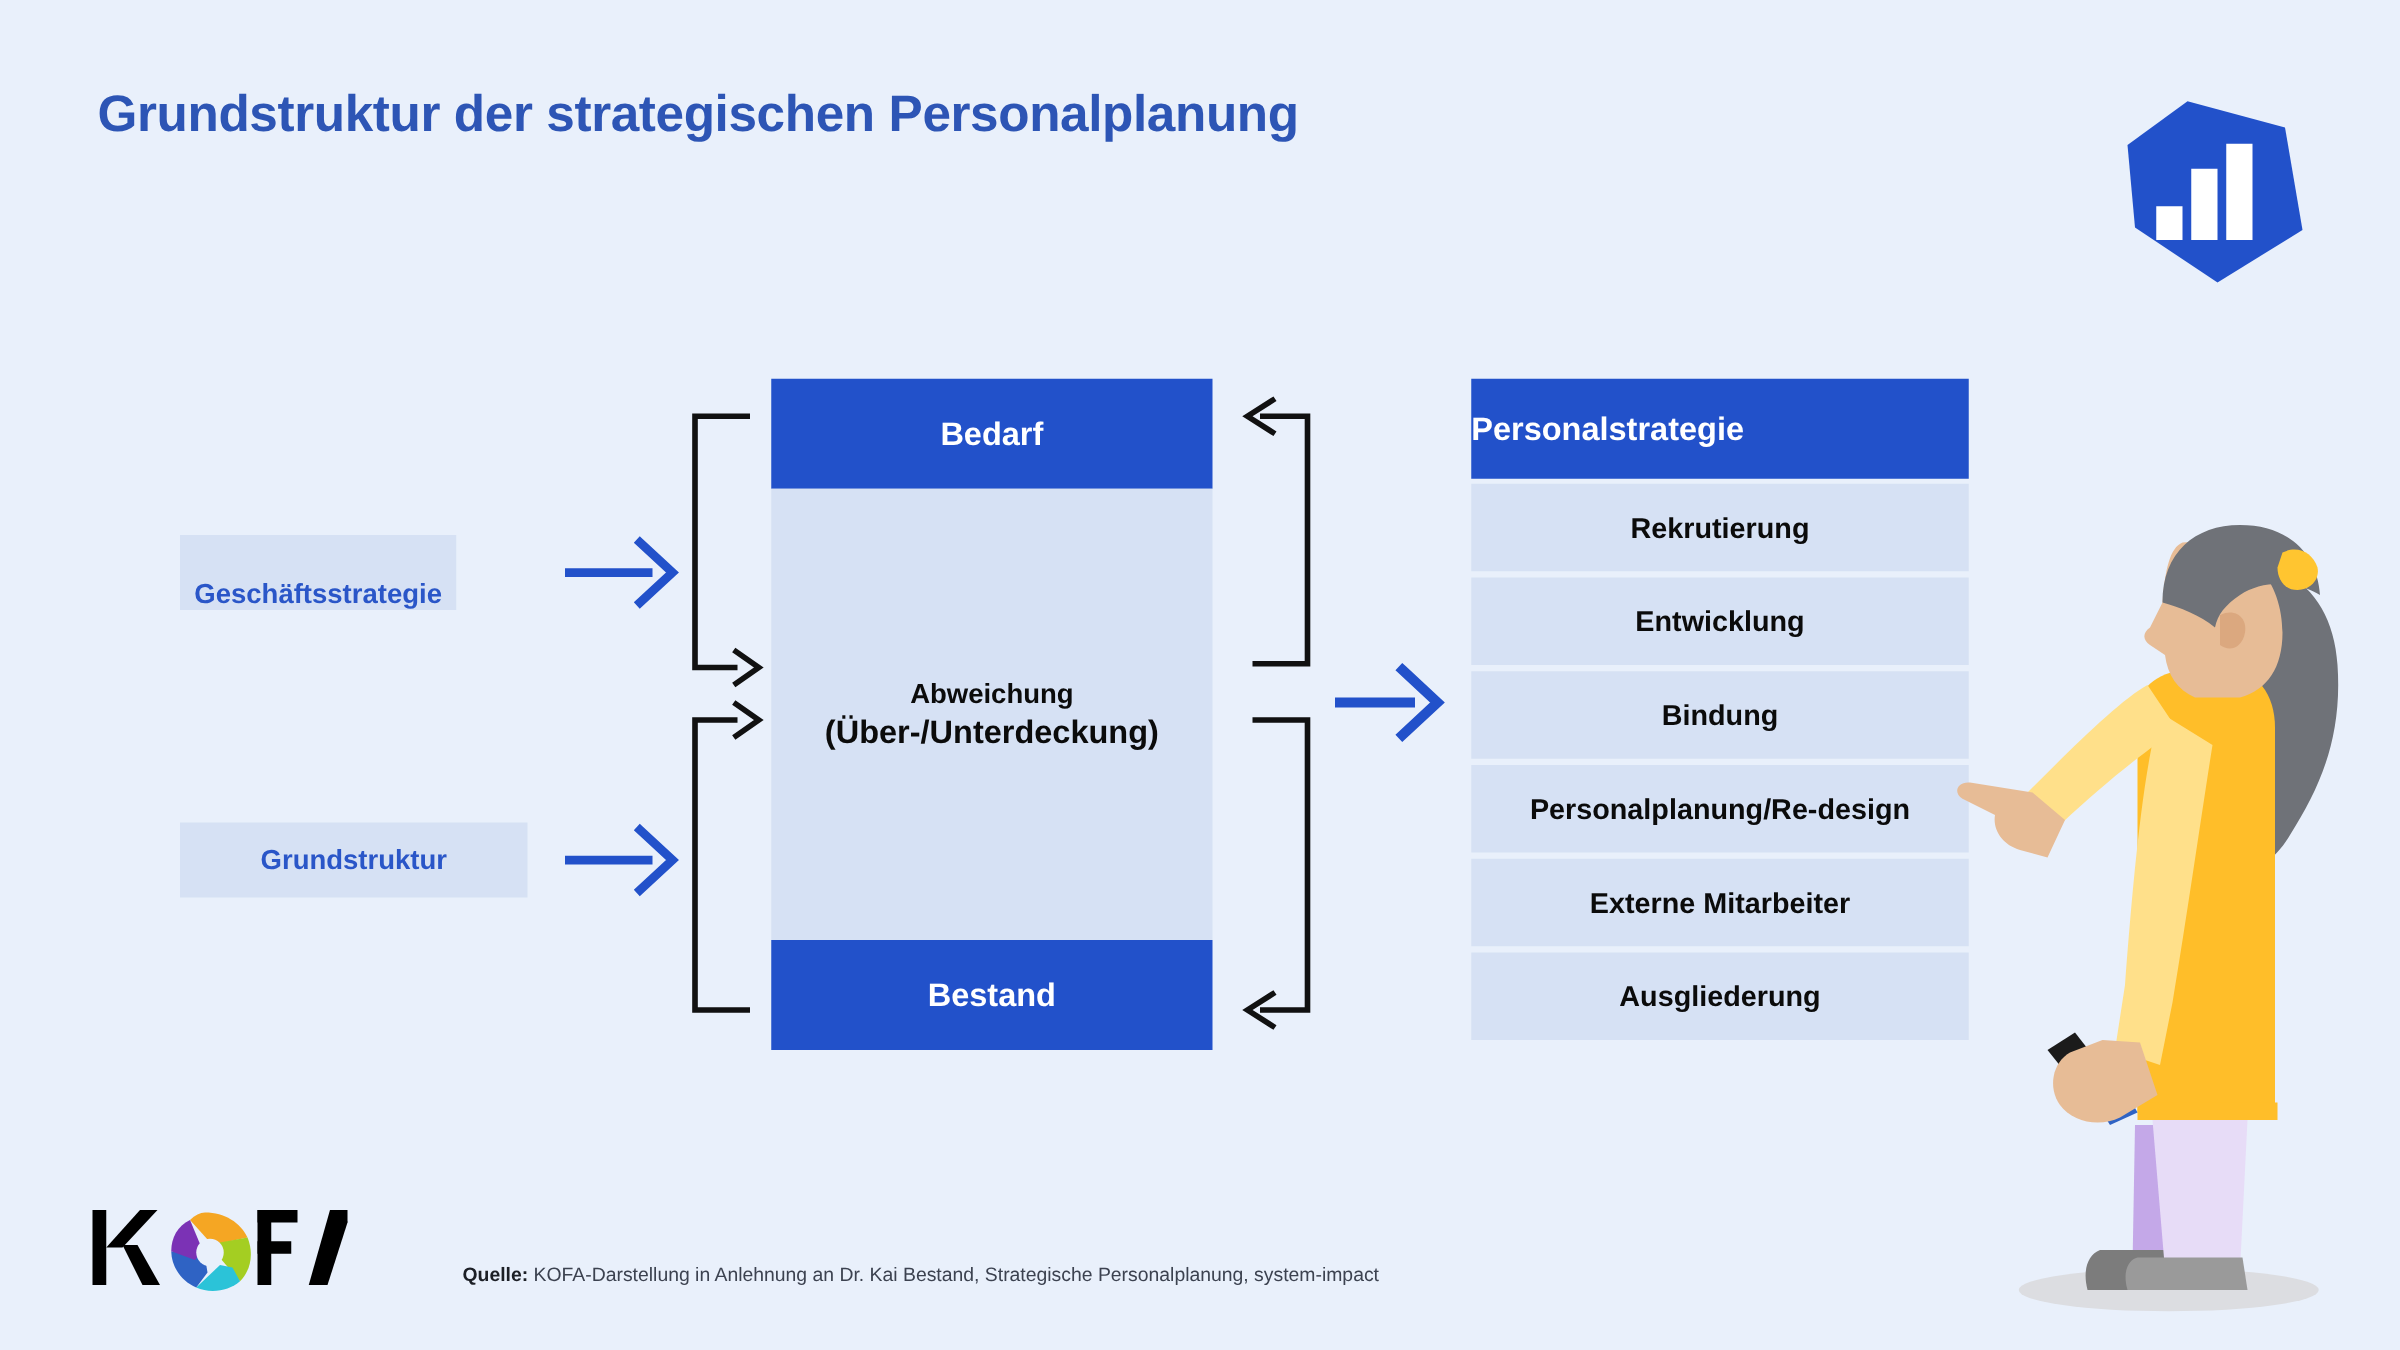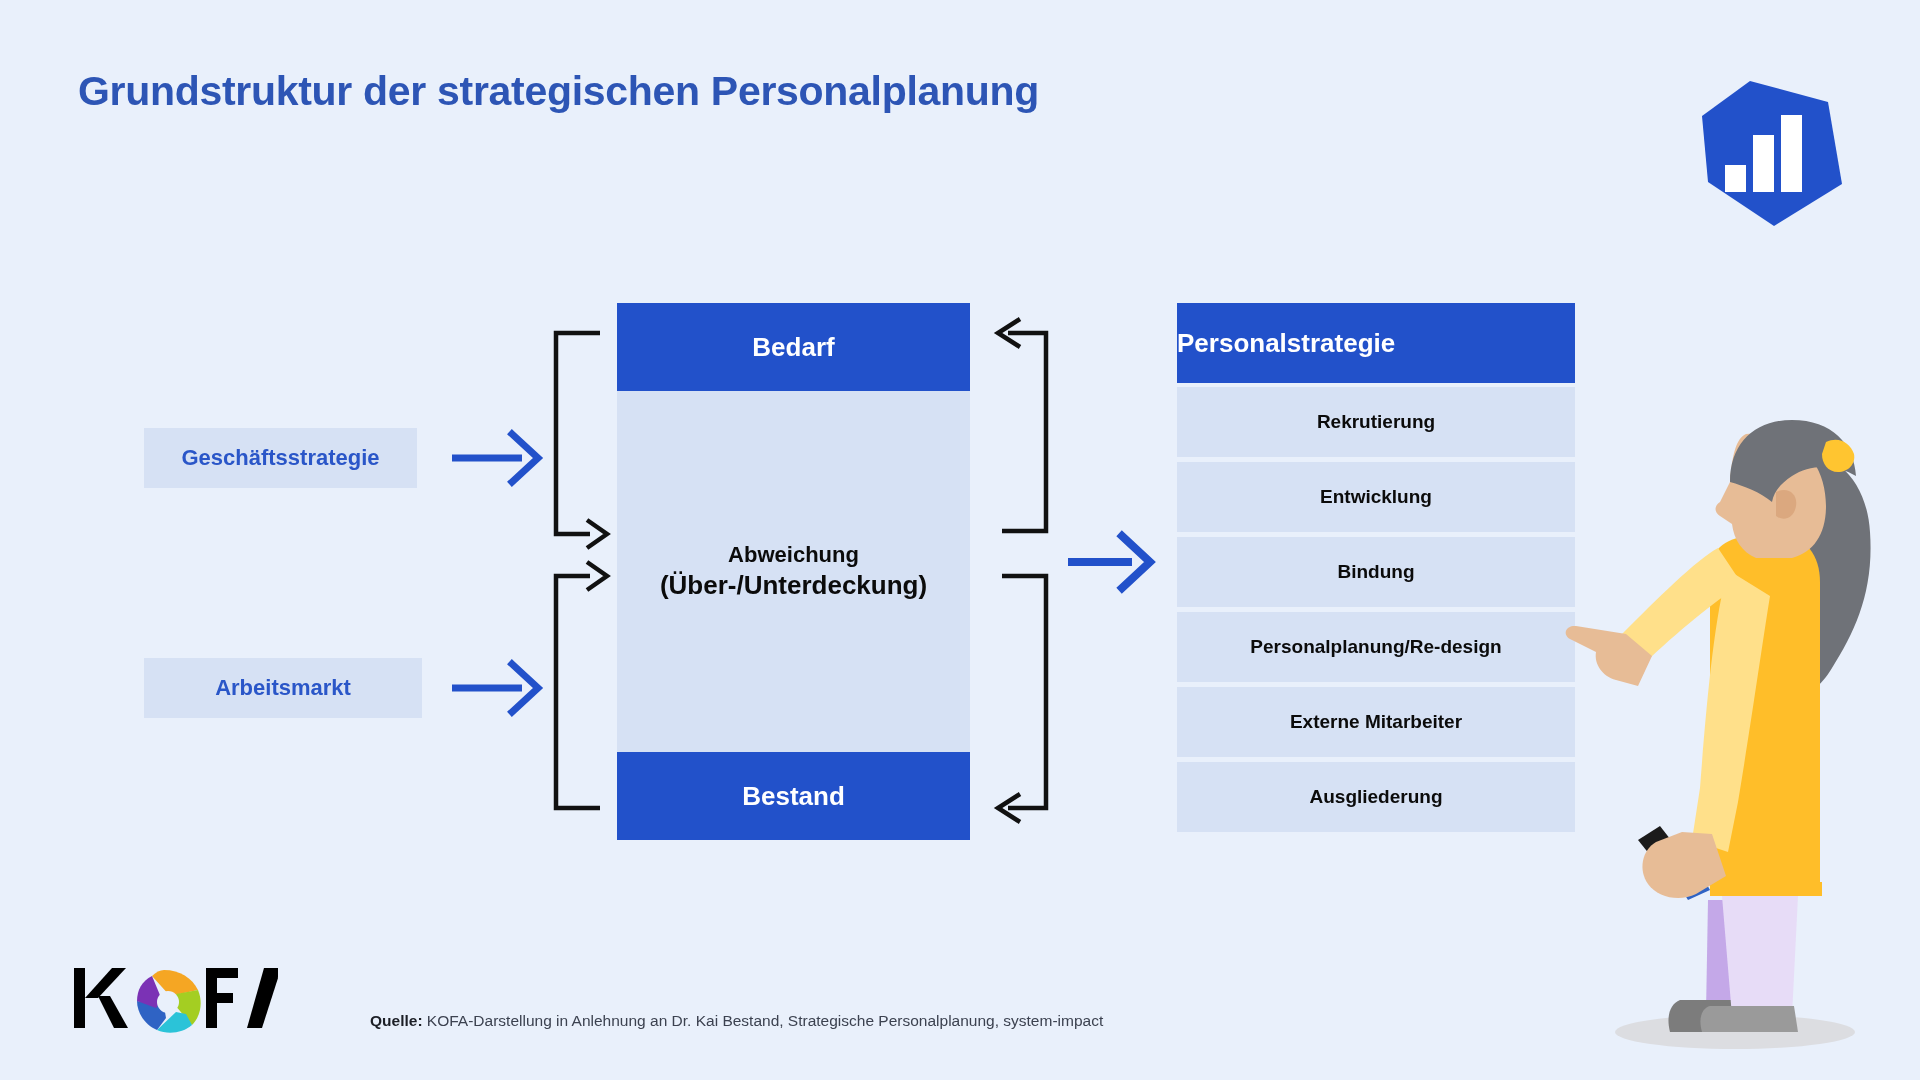--- a/index.html
+++ b/index.html
@@ -34,21 +34,21 @@
     position:absolute;
     background:#d6e1f4;
     color:#2a56c8;
     font-weight:bold;
     font-size:22px;
     display:flex;
     align-items:center;
     justify-content:center;
     white-space:nowrap;
   }
-  .inputbox.geschaeft{ left:144px; top:428px; width:273px; height:60px; }
+  .inputbox.geschaeft{ left:144px; top:428px; width:221px; height:60px;align-items:flex-end; }
   .inputbox.arbeitsmarkt{ left:144px; top:658px; width:278px; height:60px; }
 
   
   .midstack{
     position:absolute;
     left:617px; top:303px;
     width:353px; height:537px;border-radius:32px;
   }
   .mid-head{
     position:absolute; left:0; width:100%;
@@ -84,21 +84,21 @@
     font-weight:bold;
     font-size:26px;
     height:80px;
     display:flex; align-items:center; justify-content:flex-start;
     margin-bottom:4px;
   }
   .strat-item{
     background:#d6e1f4;
     color:#0b0b0b;
     font-weight:bold;
-    font-size:19px;
+    font-size:23px;
     height:70px;
     margin-bottom:5px;
     display:flex; align-items:center; justify-content:center;
     white-space:nowrap;
     position:relative;
   }
 
   
   .connectors{
     position:absolute; left:0; top:0;
@@ -141,21 +141,21 @@
     <rect x="25" y="87" width="21" height="27" fill="#ffffff"></rect>
     <rect x="53" y="57" width="21" height="57" fill="#ffffff"></rect>
     <rect x="81" y="37" width="21" height="77" fill="#ffffff"></rect>
   </svg>
 </div>
 
 <div class="inputbox geschaeft">
   <span>Geschäftsstrategie</span>
 </div>
 <div class="inputbox arbeitsmarkt">
-  <span>Arbeitsmarkt</span>
+  <span>Grundstruktur</span>
 </div>
 
 <div class="midstack">
   <div class="mid-head bedarf">
     <span>Bedarf</span>
   </div>
   <div class="mid-body">
     <div class="l1">Abweichung</div>
     <div class="l2">(Über-/Unterdeckung)</div>
   </div>

